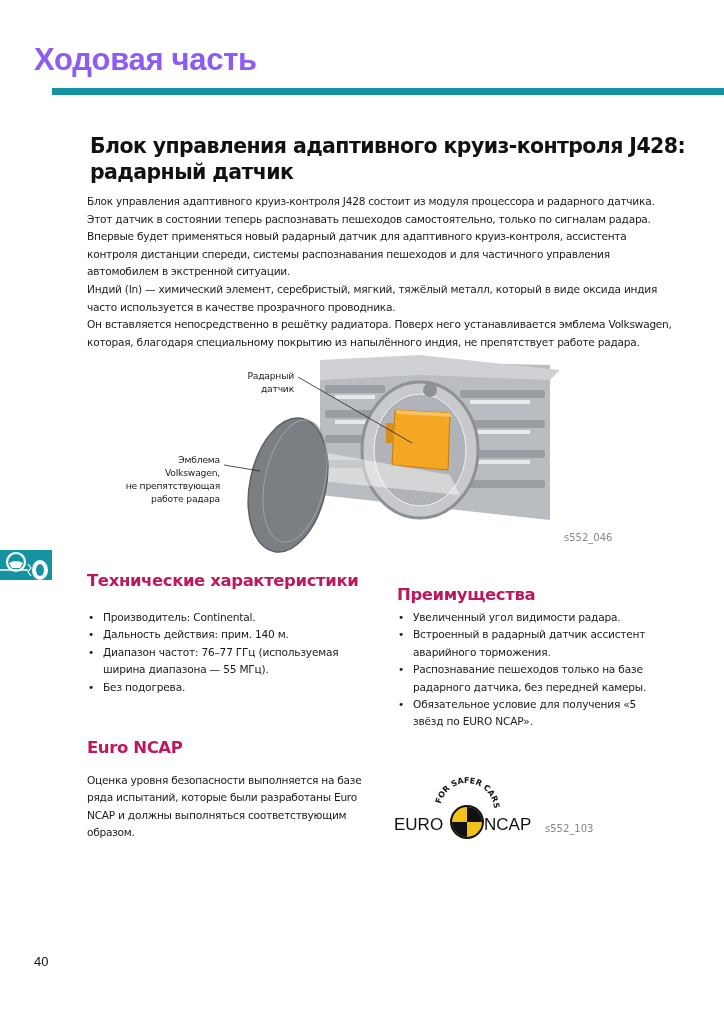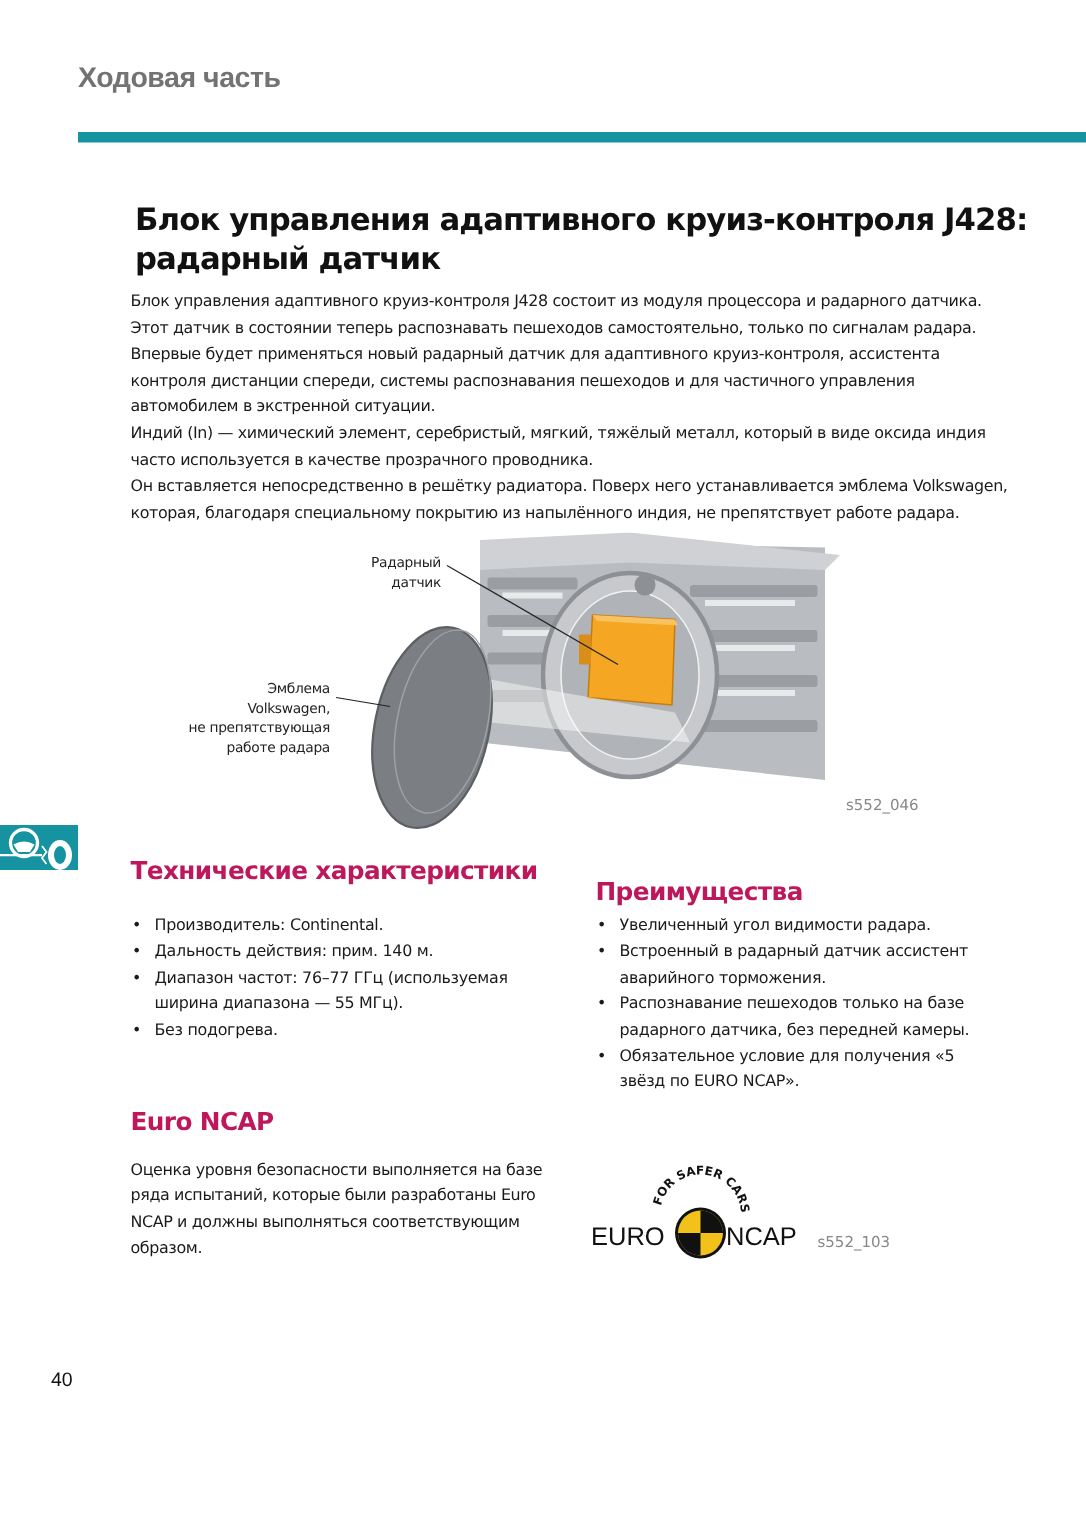--- a/index.html
+++ b/index.html
@@ -1,39 +1,39 @@
 <!DOCTYPE html>
 <html><head>
   <meta charset="utf-8">
   <style>
     html, body { margin: 0; padding: 0; background: #ffffff; }
     body { width: 724px; height: 1024px; position: relative; overflow: hidden;
            font-family: "DejaVu Sans", sans-serif; color: #1a1a1a; }
-    .section-title { position: absolute; left: 52px; top: 42px; margin: 0;
-      font-family: "Liberation Sans", sans-serif; font-weight: bold; font-size: 19px;
-      letter-spacing: -0.3px; color: #737373; }
+    .section-title { position: absolute; left: 34px; top: 42px; margin: 0;
+      font-family: "Liberation Sans", sans-serif; font-weight: bold; font-size: 31px;
+      letter-spacing: -0.3px; color: #8b5cf6; }
     .teal-rule { position: absolute; left: 52px; top: 88px; width: 672px; height: 7px; background: #1593a1; }
     .main-heading { position: absolute; left: 87px; top: 130px; width: 600px; margin: 3px;
       font-family: "DejaVu Sans", sans-serif; font-weight: bold; font-size: 20.5px; line-height: 26px;
       letter-spacing: -0.6px; color: #111; }
     .intro { position: absolute; left: 87px; top: 193px; width: 600px; font-size: 10.6px; line-height: 17.6px;
       letter-spacing: -0.25px; }
     .intro p { margin: 0; }
     .figure { position: absolute; left: 92px; top: 355px; width: 500px; height: 200px; margin-left: 28px; }
     .fig-label { position: absolute; font-size: 9.2px; line-height: 13px; text-align: right; color: #222; letter-spacing: -0.2px; }
     .fig-code { position: absolute; font-size: 10px; color: #888; font-family: "DejaVu Sans", sans-serif; }
     .side-tab { position: absolute; left: 0; top: 550px; width: 52px; height: 30px; background: #1593a1; }
     .sub-heading { position: absolute; margin: 0; font-weight: bold; font-size: 16.5px; letter-spacing: -0.4px; color: #be185d; }
     .bullets { position: absolute; margin: 0; padding: 0; list-style: none; font-size: 10.6px; line-height: 17.4px; letter-spacing: -0.2px; }
     .bullets li { position: relative; padding-left: 16px; }
     .bullets li .dot { position: absolute; left: 1px; top: 0; }
     .ncap-text { position: absolute; left: 87px; top: 772px; width: 290px; font-size: 10.6px; line-height: 17.4px; letter-spacing: -0.25px; }
     .ncap-text p { margin: 0; }
     .logo { position: absolute; left: 392px; top: 772px; width: 150px; height: 70px; }
-    .page-num { position: absolute; left: 34px; top: 912px; font-family: "Liberation Sans", sans-serif; font-size: 13px; color: #111; }
+    .page-num { position: absolute; left: 34px; top: 954px; font-family: "Liberation Sans", sans-serif; font-size: 13px; color: #111; }
   </style>
 </head>
 <body>
 
 <h1 class="section-title">Ходовая часть</h1>
 <div class="teal-rule"></div>
 
 <h2 class="main-heading">
   <span>Блок управления адаптивного круиз-контроля J428:</span><br>
   <span>радарный датчик</span>

